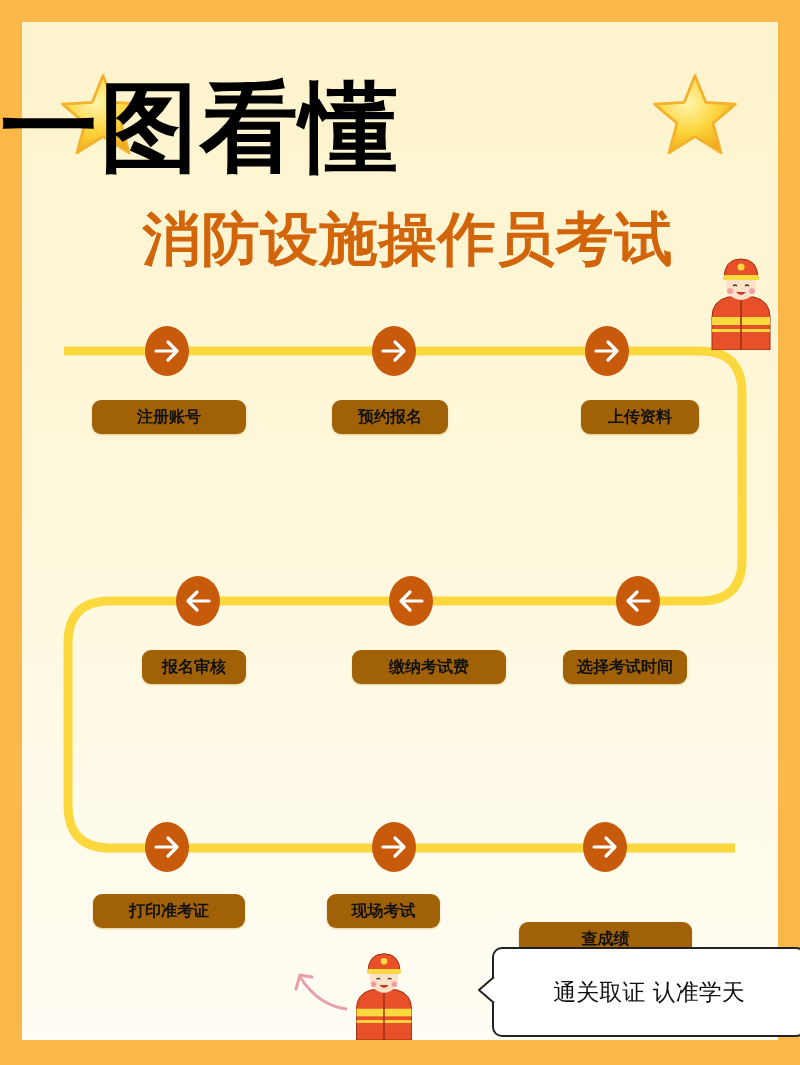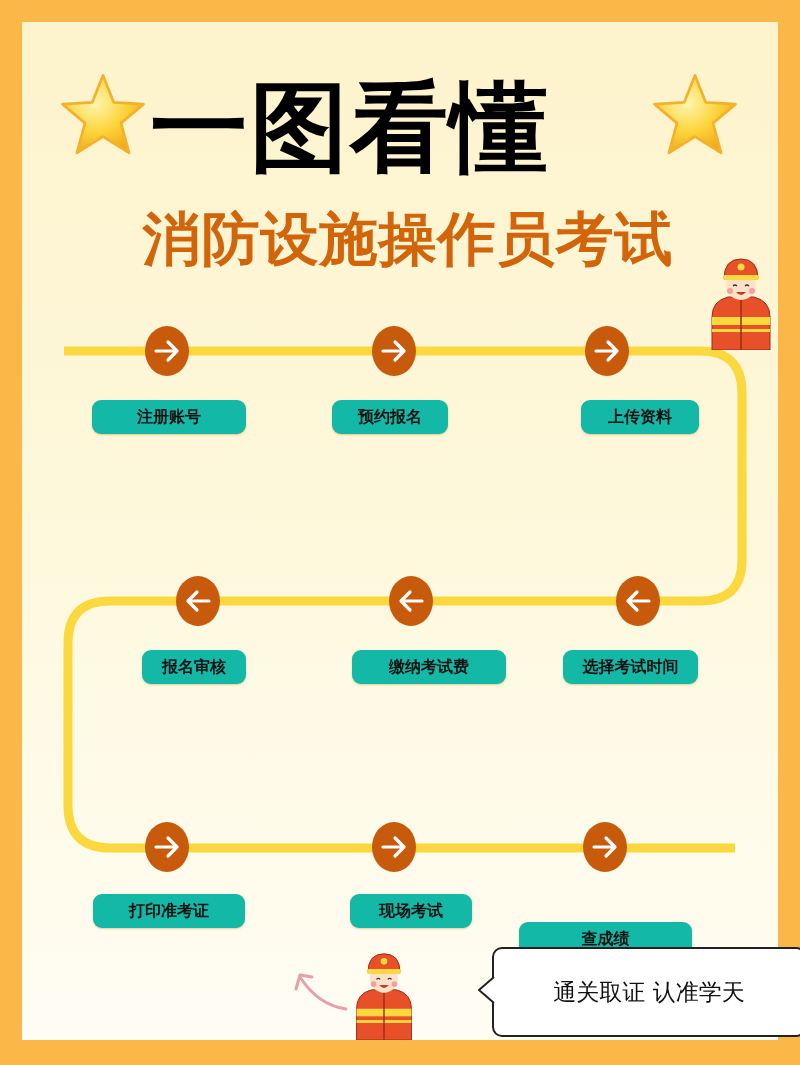--- a/index.html
+++ b/index.html
@@ -1,24 +1,24 @@
 <!DOCTYPE html>
 <html><head>
 <meta charset="utf-8">
 <style>
   html,body{margin:0;padding:0;}
   body{width:800px;height:1065px;position:relative;overflow:hidden;font-family:"DejaVu Sans",sans-serif;background:#fbb848;}
   .frame{position:absolute;left:22px;top:22px;width:756px;height:1018px;background:linear-gradient(180deg,#fdf3cc 0%,#fef8dc 50%,#fffdf4 100%);}
-  .title{position:absolute;left:0;top:72px;width:700px;text-align:center;font-size:98px;font-weight:bold;color:#000;letter-spacing:2px;line-height:110px;}
+  .title{position:absolute;left:0;top:72px;width:700px;font-size:98px;font-weight:bold;color:#000;letter-spacing:2px;line-height:110px;}
   .subtitle{position:absolute;left:8px;top:203px;width:800px;text-align:center;font-size:58px;font-weight:bold;color:#d2650a;letter-spacing:1px;line-height:72px;}
   .star{position:absolute;width:90px;height:90px;}
   .track{position:absolute;left:0;top:0;width:800px;height:1065px;}
   .node{position:absolute;width:44px;height:50px;border-radius:50%;background:#c85a0c;display:flex;align-items:center;justify-content:center;}
   .node svg{width:30px;height:30px;}
-  .label{position:absolute;height:34px;border-radius:9px;background:#14b8a6;box-shadow:0 1px 2px rgba(160,120,0,0.35);display:flex;align-items:center;justify-content:center;font-size:16px;font-weight:bold;color:#111;}
+  .label{position:absolute;height:34px;border-radius:9px;background:#a16207;box-shadow:0 1px 2px rgba(160,120,0,0.35);display:flex;align-items:center;justify-content:center;font-size:16px;font-weight:bold;color:#111;}
   .bubble{position:absolute;left:492px;top:947px;width:314px;height:90px;box-sizing:border-box;border:2px solid #222;border-radius:10px;background:#fff;display:flex;align-items:center;justify-content:center;font-size:23px;color:#111;}
   .bubble-tail{position:absolute;left:477px;top:977px;width:22px;height:26px;}
   .fireman{position:absolute;}
 </style>
 </head>
 <body>
 
 <div class="frame"></div>
 
 <svg class="star" style="left:58px;top:70px;" viewBox="0 0 100 100">
@@ -80,40 +80,40 @@
     </svg>
 </div>
 <div class="node" style="left:616px;top:576px;">
   <svg viewBox="0 0 30 30">
       <path d="M26 15 H5 M14 6 L5 15 L14 24" fill="none" stroke="#fff" stroke-width="3.2" stroke-linecap="round" stroke-linejoin="round"></path>
     </svg>
 </div>
 
 <div class="label" style="left:142px;top:650px;width:104px;">报名审核</div>
 <div class="label" style="left:352px;top:650px;width:154px;">缴纳考试费</div>
-<div class="label" style="left:563px;top:650px;width:135px;text-align:right;">选择考试时间</div>
+<div class="label" style="left:563px;top:650px;width:124px;text-align:right;">选择考试时间</div>
 
 <div class="node" style="left:145px;top:822px;">
   <svg viewBox="0 0 30 30">
       <path d="M4 15 H25 M16 6 L25 15 L16 24" fill="none" stroke="#fff" stroke-width="3.2" stroke-linecap="round" stroke-linejoin="round"></path>
     </svg>
 </div>
 <div class="node" style="left:372px;top:822px;">
   <svg viewBox="0 0 30 30">
       <path d="M4 15 H25 M16 6 L25 15 L16 24" fill="none" stroke="#fff" stroke-width="3.2" stroke-linecap="round" stroke-linejoin="round"></path>
     </svg>
 </div>
 <div class="node" style="left:583px;top:822px;">
   <svg viewBox="0 0 30 30">
       <path d="M4 15 H25 M16 6 L25 15 L16 24" fill="none" stroke="#fff" stroke-width="3.2" stroke-linecap="round" stroke-linejoin="round"></path>
     </svg>
 </div>
 
 <div class="label" style="left:93px;top:894px;width:152px;">打印准考证</div>
-<div class="label" style="left:327px;top:894px;width:122px;margin-left:23px;">现场考试</div>
+<div class="label" style="left:327px;top:894px;width:113px;">现场考试</div>
 <div class="label" style="left:519px;top:894px;width:173px;margin-top:28px;">查成绩</div>
 
 <svg class="fireman" style="left:706px;top:255px;width:70px;height:95px;" viewBox="0 0 70 95">
   <path d="M6 95 L6 62 Q6 46 22 42 L48 42 Q64 46 64 62 L64 95 Z" fill="#e8502a" stroke="#9a2e10" stroke-width="1"></path>
   <rect x="6" y="62" width="58" height="8" fill="#fcd83f"></rect>
   <rect x="6" y="74" width="58" height="3" fill="#fcd83f"></rect>
   <line x1="35" y1="44" x2="35" y2="95" stroke="#9a2e10" stroke-width="1.5"></line>
   <ellipse cx="35" cy="30" rx="15" ry="15" fill="#fde2c8"></ellipse>
   <path d="M18 24 Q18 4 35 4 Q52 4 52 24 Z" fill="#e8502a" stroke="#9a2e10" stroke-width="1"></path>
   <rect x="17" y="20" width="36" height="5" rx="2" fill="#fcd83f"></rect>

